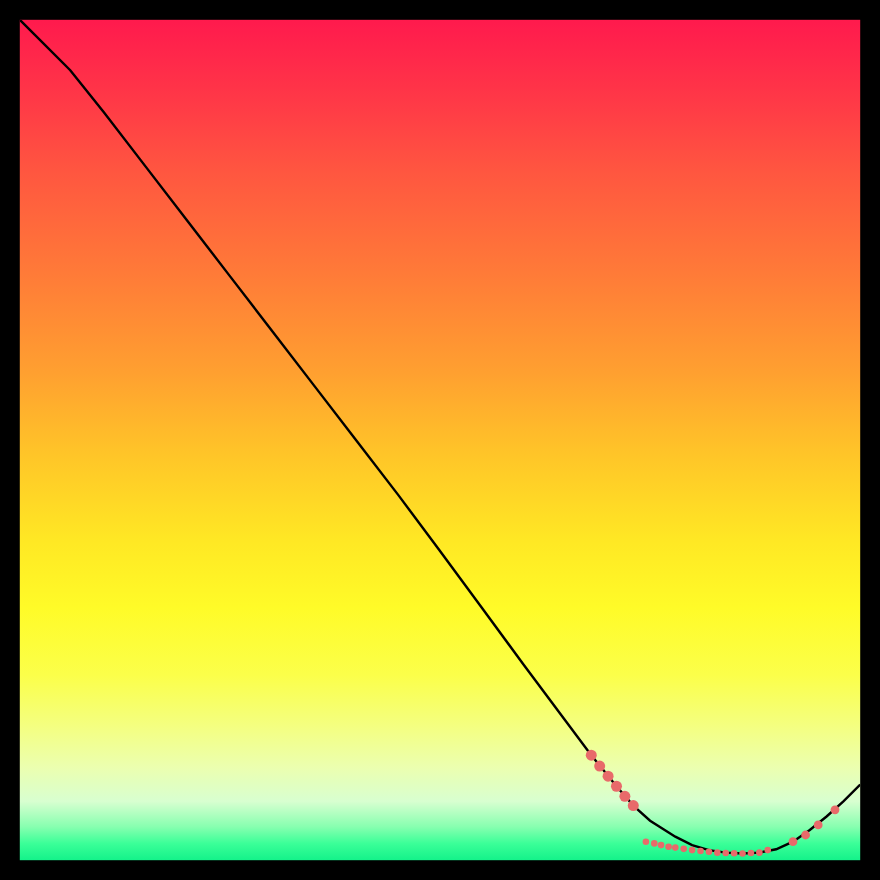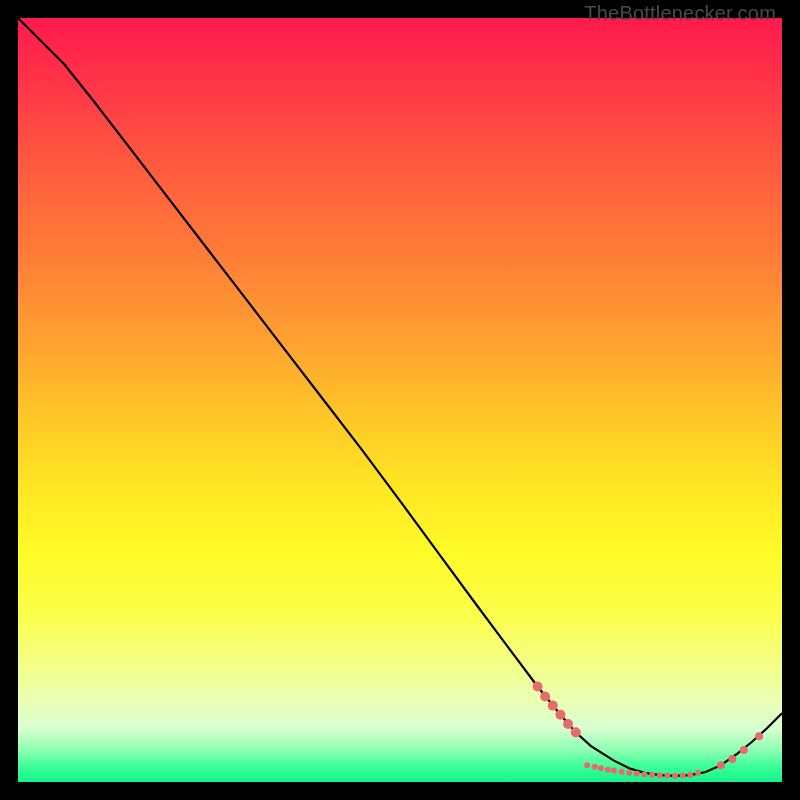--- a/index.html
+++ b/index.html
@@ -100,14 +100,13 @@
           <circle cx="664.68" cy="757.51" r="3" class="marker" fill="#e86a6a"></circle>
           <circle cx="672.32" cy="757.12" r="3" class="marker" fill="#e86a6a"></circle>
           <circle cx="679.96" cy="754.83" r="3" class="marker" fill="#e86a6a"></circle>
           <circle cx="702.88" cy="747.19" r="4" class="marker" fill="#e86a6a"></circle>
           <circle cx="714.34" cy="741.08" r="4" class="marker" fill="#e86a6a"></circle>
           <circle cx="725.80" cy="731.91" r="4" class="marker" fill="#e86a6a"></circle>
           <circle cx="741.08" cy="718.16" r="4" class="marker" fill="#e86a6a"></circle>
         </g>
     </svg>
   </div>
-  <div class="attribution">TheBottlenecker.com</div>
 </div>
 
 </body></html>

